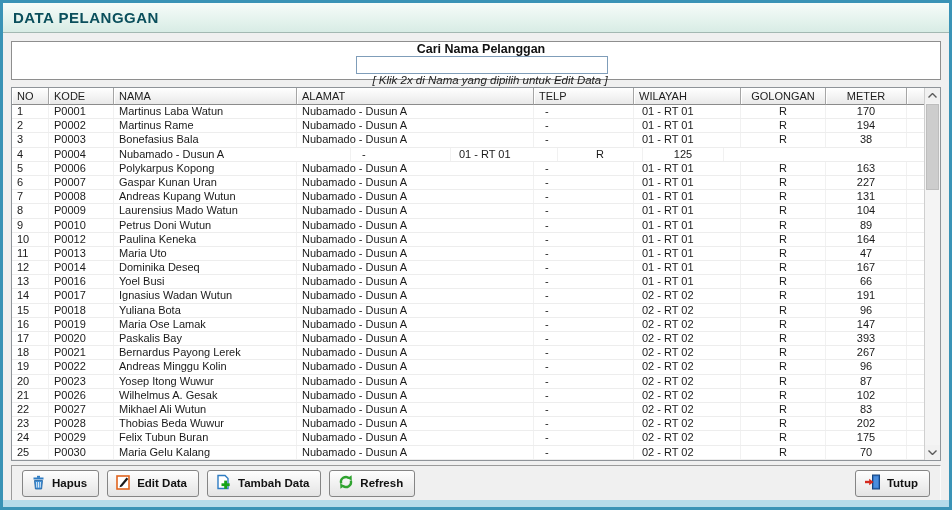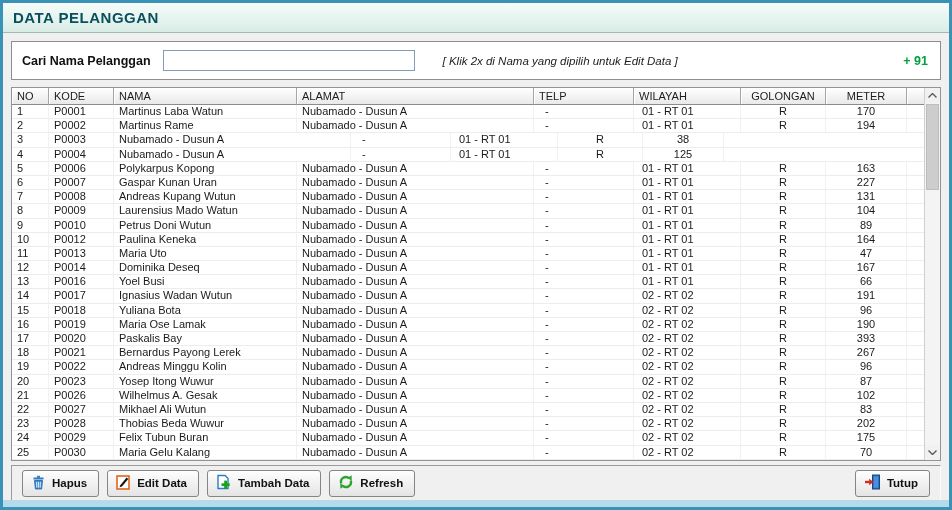--- a/index.html
+++ b/index.html
@@ -23,21 +23,21 @@
   }
   .titlebar .title {
     font-size:15px; font-weight:bold; letter-spacing:.5px;
     color:#0b4f5c;
   }
 
   
   .search-panel {
     margin:8px 8px 0 8px; height:39px;
     background:#fff; border:1px solid #8e8e8e;
-    display:flex; align-items:center;
+    display:flex; align-items:center;flex-direction:column;
   }
   .search-label { margin-left:10px; font-size:12.5px; font-weight:bold; color:#111; }
   .search-input {
     margin-left:12px; width:252px; height:21px;
     border:1px solid #7f9db9; font-size:12px; padding:1px 4px;
     font-family:"Liberation Sans", sans-serif; outline:none; background:#fff;
   }
   .search-hint { margin-left:28px; font-size:11.5px; font-style:italic; color:#222; }
   .search-count { margin-left:auto; margin-right:12px; font-size:12.5px; font-weight:bold; color:#00a13e; }
 
@@ -147,20 +147,21 @@
             <div class="tcell col-alamat">Nubamado - Dusun A</div>
             <div class="tcell col-telp">-</div>
             <div class="tcell col-wilayah">01 - RT 01</div>
             <div class="tcell col-golongan">R</div>
             <div class="tcell col-meter">194</div>
             <div class="tcell col-filler"></div>
           </div>
           <div class="trow">
             <div class="tcell col-no">3</div>
             <div class="tcell col-kode">P0003</div>
+            <div class="tcell col-nama">Bonefasius Bala</div>
             <div class="tcell col-alamat">Nubamado - Dusun A</div>
             <div class="tcell col-telp">-</div>
             <div class="tcell col-wilayah">01 - RT 01</div>
             <div class="tcell col-golongan">R</div>
             <div class="tcell col-meter">38</div>
             <div class="tcell col-filler"></div>
           </div>
           <div class="trow">
             <div class="tcell col-no">4</div>
             <div class="tcell col-kode">P0004</div>
@@ -293,21 +294,21 @@
             <div class="tcell col-filler"></div>
           </div>
           <div class="trow">
             <div class="tcell col-no">16</div>
             <div class="tcell col-kode">P0019</div>
             <div class="tcell col-nama">Maria Ose Lamak</div>
             <div class="tcell col-alamat">Nubamado - Dusun A</div>
             <div class="tcell col-telp">-</div>
             <div class="tcell col-wilayah">02 - RT 02</div>
             <div class="tcell col-golongan">R</div>
-            <div class="tcell col-meter">190</div>
+            <div class="tcell col-meter">147</div>
             <div class="tcell col-filler"></div>
           </div>
           <div class="trow">
             <div class="tcell col-no">17</div>
             <div class="tcell col-kode">P0020</div>
             <div class="tcell col-nama">Paskalis Bay</div>
             <div class="tcell col-alamat">Nubamado - Dusun A</div>
             <div class="tcell col-telp">-</div>
             <div class="tcell col-wilayah">02 - RT 02</div>
             <div class="tcell col-golongan">R</div>

